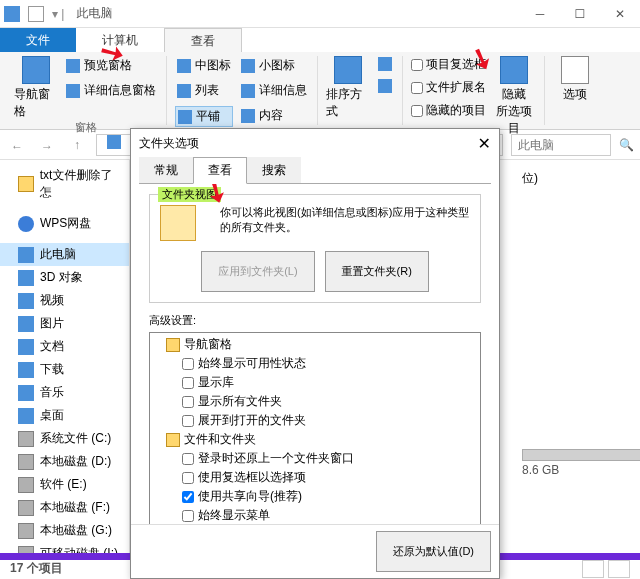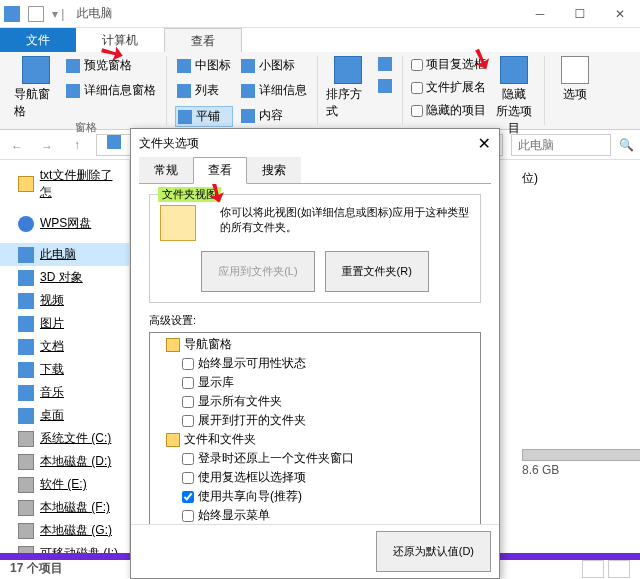--- a/index.html
+++ b/index.html
@@ -34,21 +34,21 @@
 
 
 .addrbar { height: 30px; display: flex; align-items: center; padding: 2px 6px; gap: 8px; border-bottom: 1px solid #e0e0e0; }
 .nav-arrow { width: 22px; height: 22px; border-radius: 2px; display: flex; align-items: center; justify-content: center; color: #888; }
 .addr-input { flex: 1; height: 22px; border: 1px solid #ccc; padding: 0 6px; }
 .search-input { width: 100px; height: 22px; border: 1px solid #ccc; padding: 0 6px; color: #888; }
 
 
 .main { display: flex; height: 393px; }
 .sidebar { width: 130px; border-right: 1px solid #e0e0e0; overflow: hidden; padding: 4px 0; }
-.sb-item { display: flex; align-items: center; gap: 6px; padding: 3px 6px 3px 18px; text-decoration: underline; }
+.sb-item { display: flex; align-items: center; gap: 6px; padding: 3px 6px 3px 18px; }
 .sb-item.sel { background: #cce8ff; }
 .sb-item .ico { width: 16px; height: 16px; display: inline-block; }
 .content { flex: 1; padding: 8px 12px; overflow: hidden; }
 
 
 .status { height: 24px; border-top: 7px solid #6d28d9; display: flex; align-items: flex-start; padding: 0 10px; color: #555; font-weight: bold; }
 .status-right { margin-left: auto; display: flex; gap: 4px; }
 .view-btn { width: 22px; height: 18px; border: 1px solid #ccc; }
 
 

